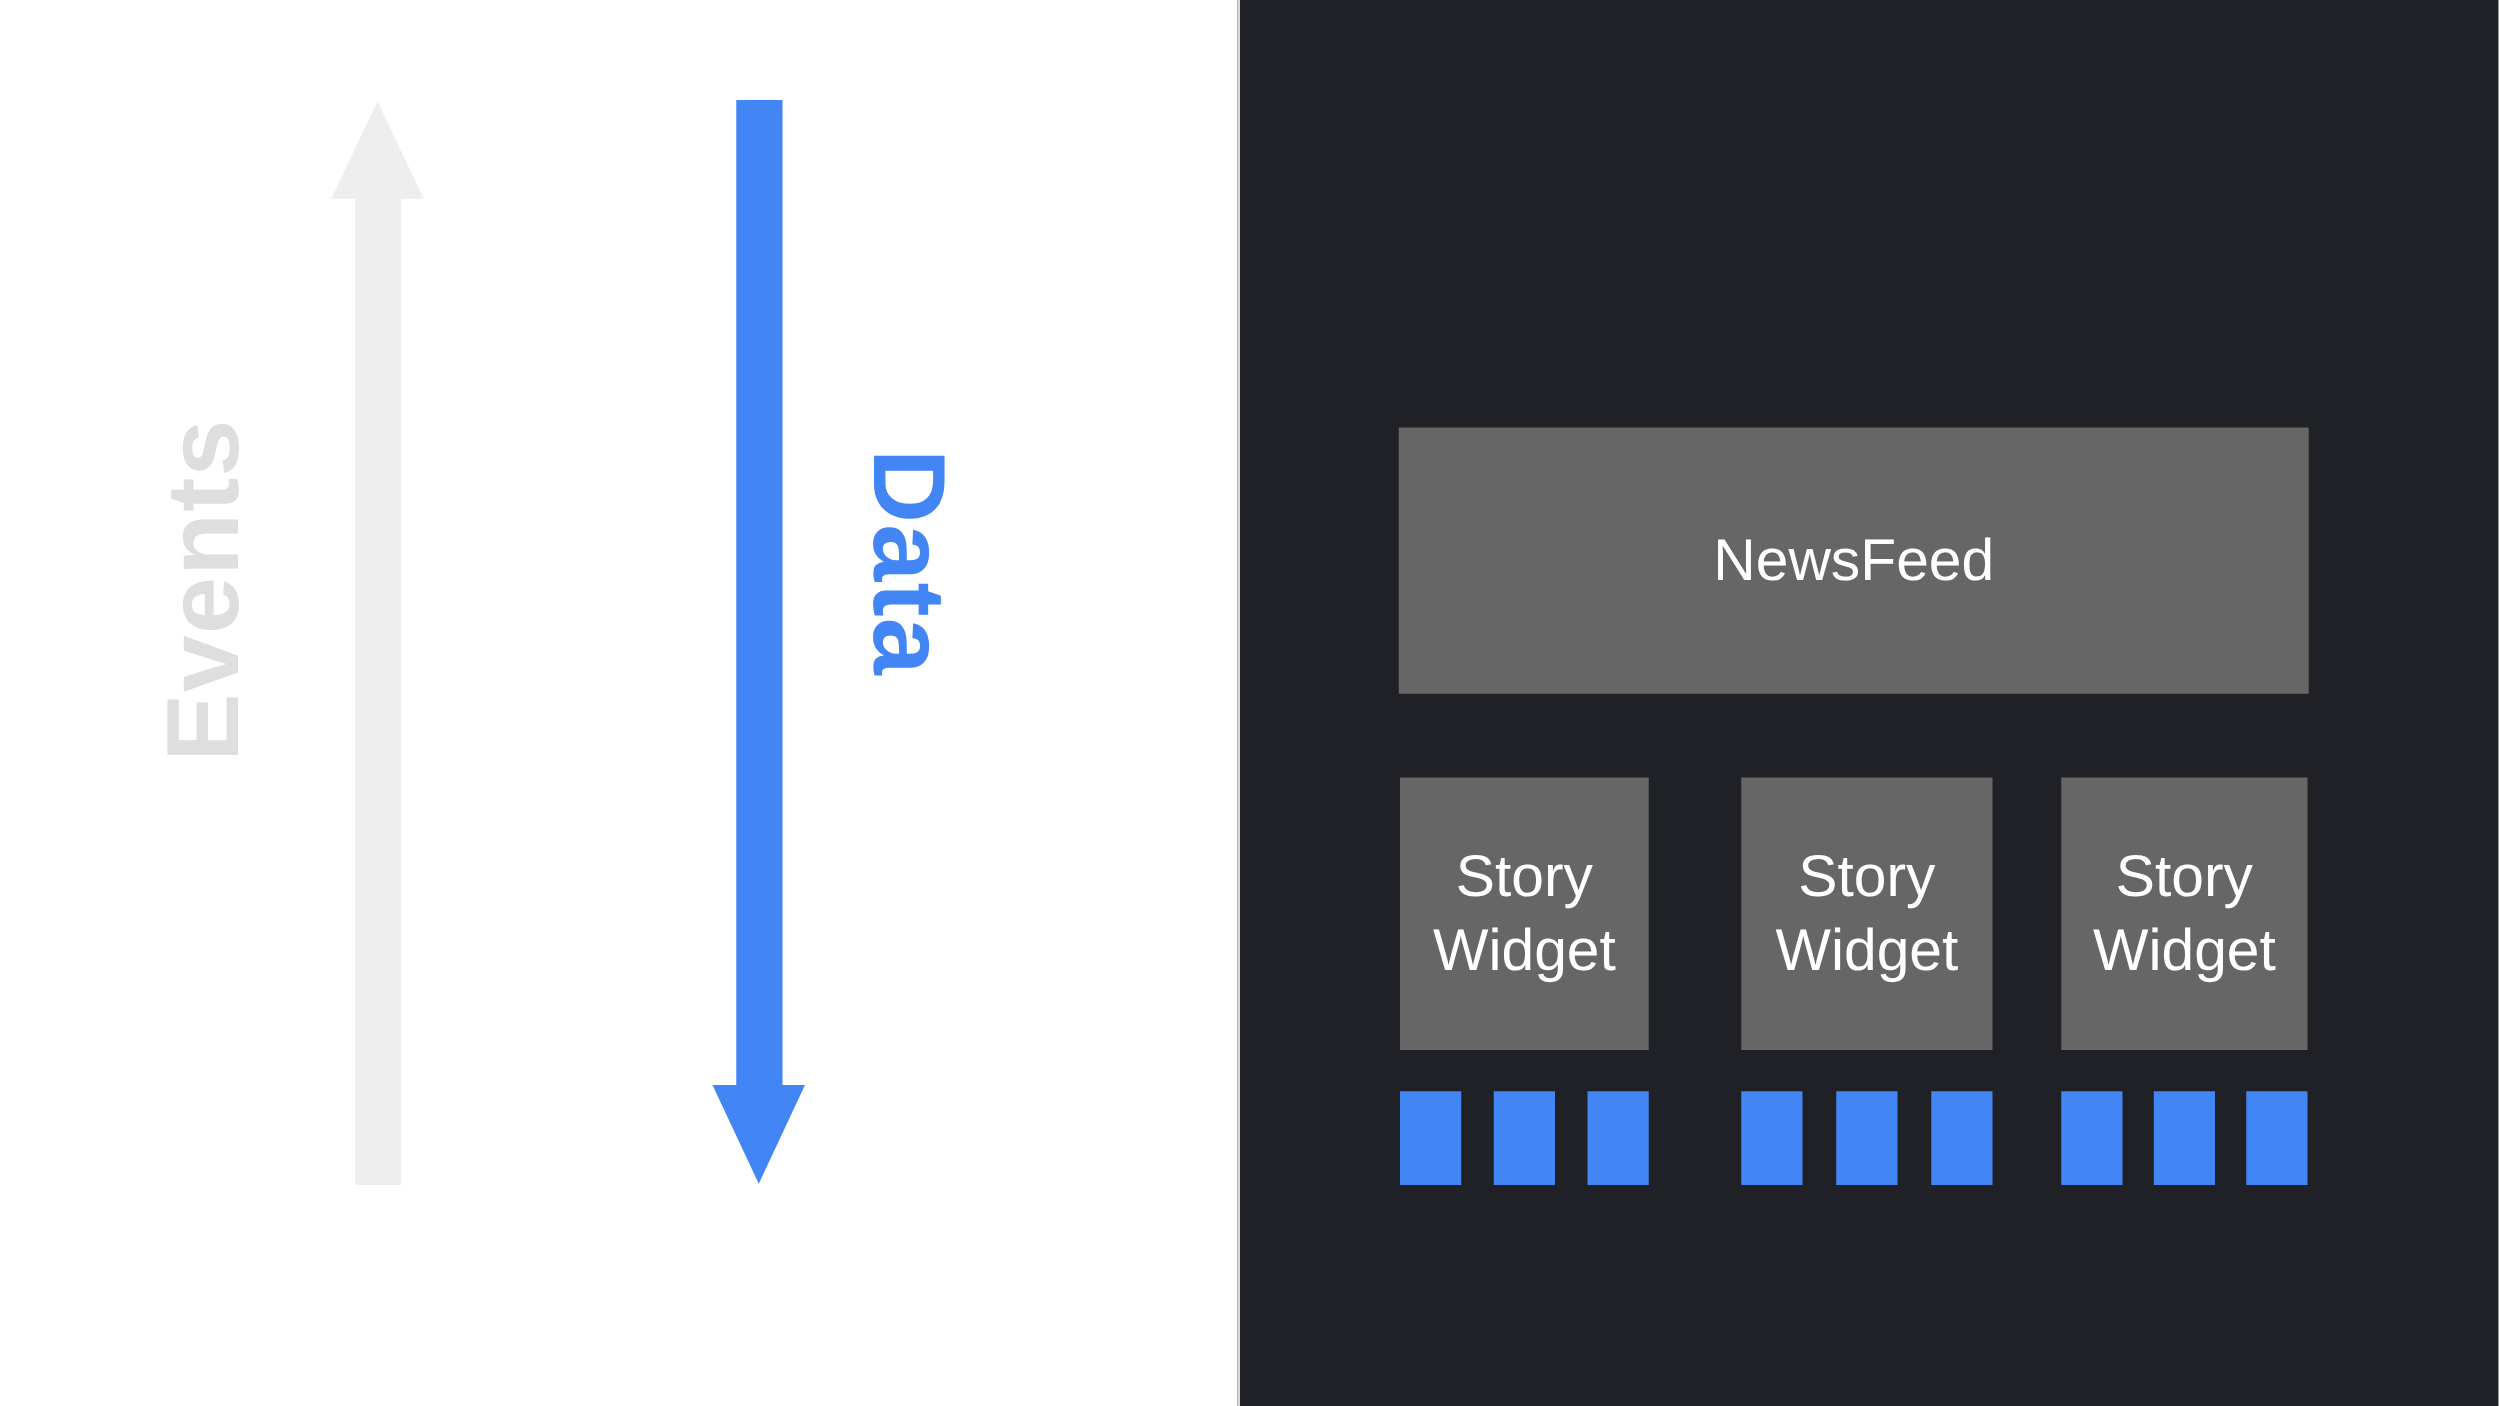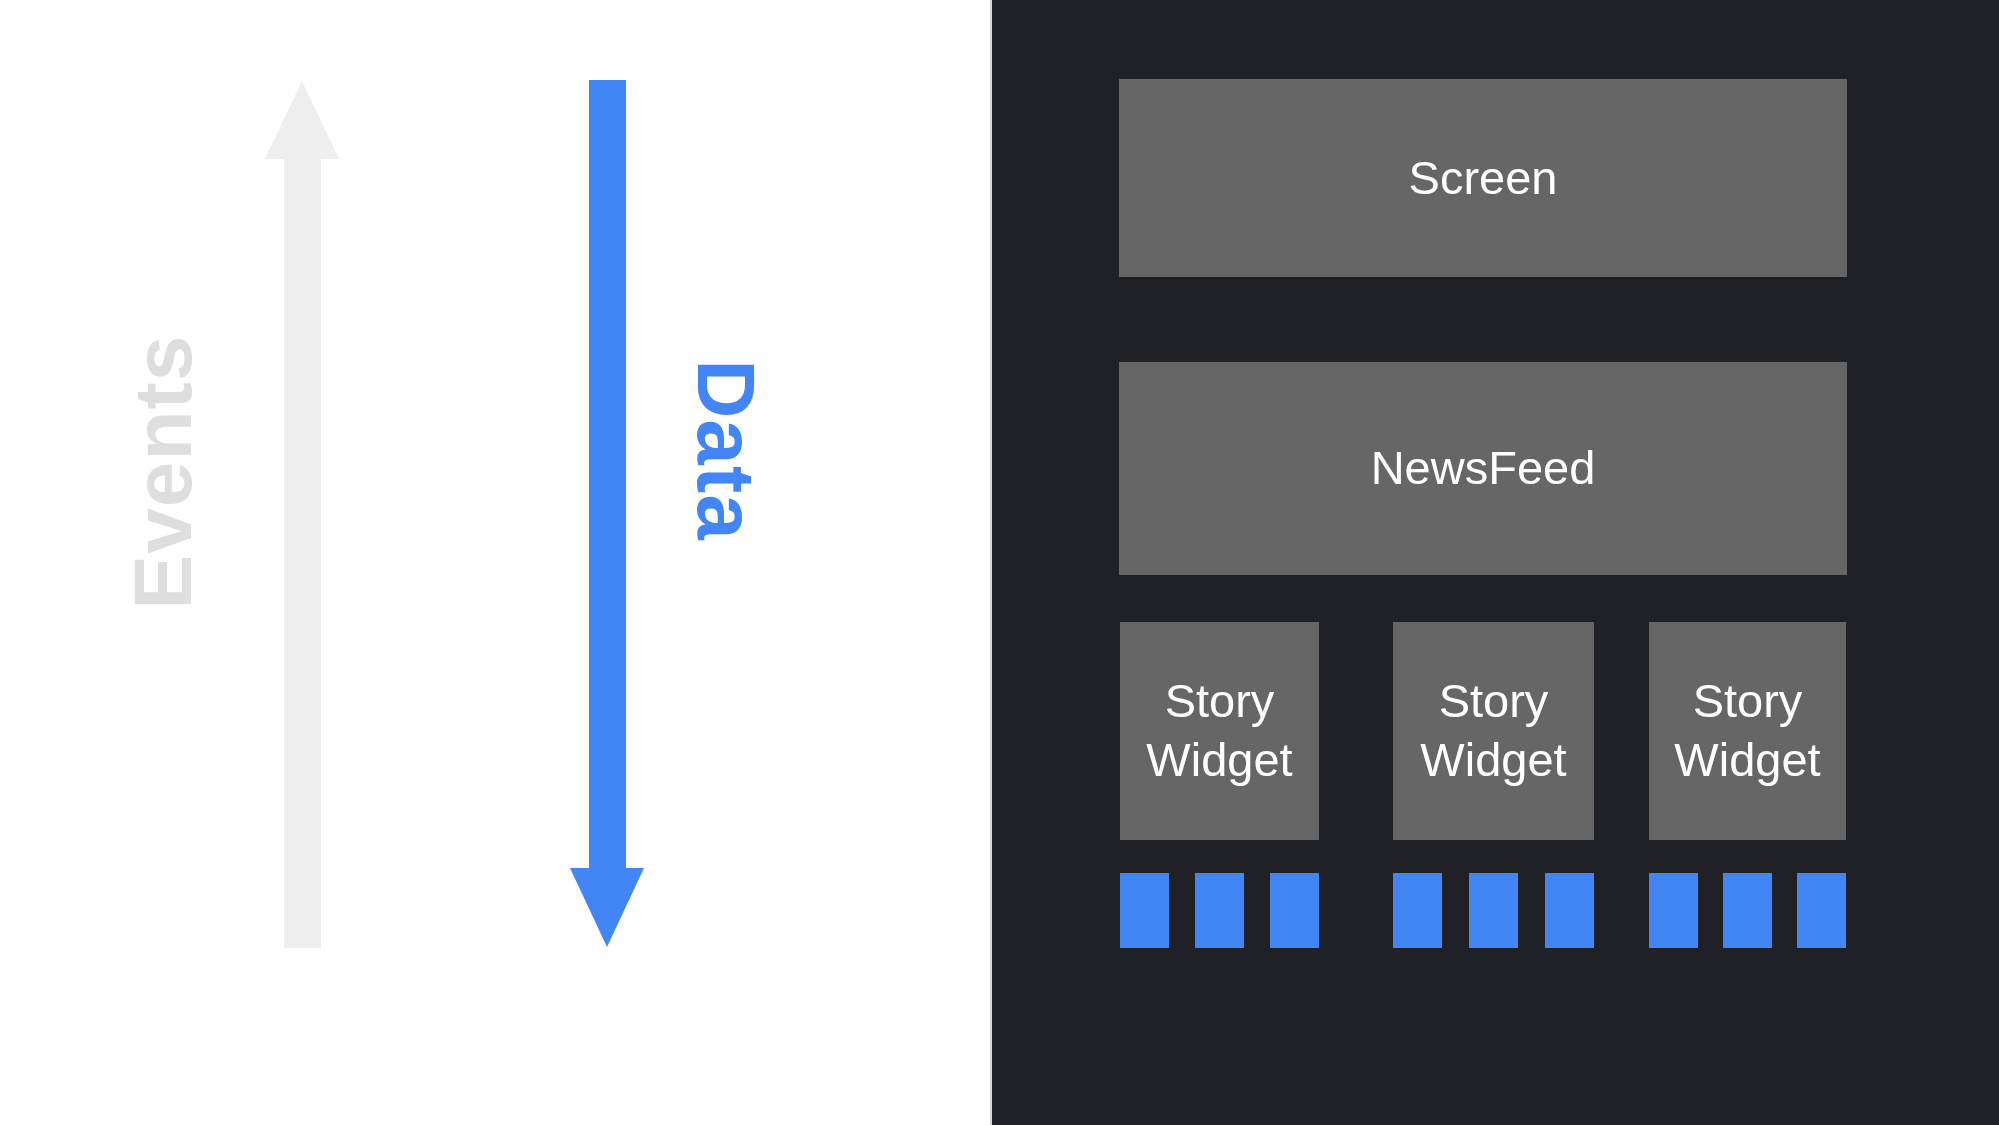--- a/index.html
+++ b/index.html
@@ -94,21 +94,21 @@
     color: #ffffff;
     display: flex;
     align-items: center;
     justify-content: center;
     text-align: center;
     font-size: 47px;
     line-height: 1.25;
     font-weight: 400;
   }
   .screen-box   { left: 1119px; top:  79px; width: 728px; height: 198px; }
-  .newsfeed-box { left: 1119px; top: 362px; width: 728px; height: 213px; }
+  .newsfeed-box { left: 1119px; top: 342px; width: 728px; height: 213px; }
 
   .story-box-1 { left: 1120px; top: 622px; width: 199px; height: 218px; }
   .story-box-2 { left: 1393px; top: 622px; width: 201px; height: 218px; }
   .story-box-3 { left: 1649px; top: 622px; width: 197px; height: 218px; }
 
   .bar-group {
     position: absolute;
     top: 873px;
     height: 75px;
     display: flex;
@@ -135,21 +135,20 @@
     <div class="blue-arrow-shaft"></div>
     <div class="blue-arrow-head"></div>
 
     <div class="events-label">Events</div>
 
     <div class="data-label">Data</div>
   </div>
 
   <div class="right-panel"></div>
 
-  <div class="gbox screen-box">Screen</div>
 
   <div class="gbox newsfeed-box">NewsFeed</div>
 
   <div class="gbox story-box-1">Story Widget</div>
 
   <div class="gbox story-box-2">Story Widget</div>
 
   <div class="gbox story-box-3">Story Widget</div>
 
   <div class="bar-group bar-group-1">

